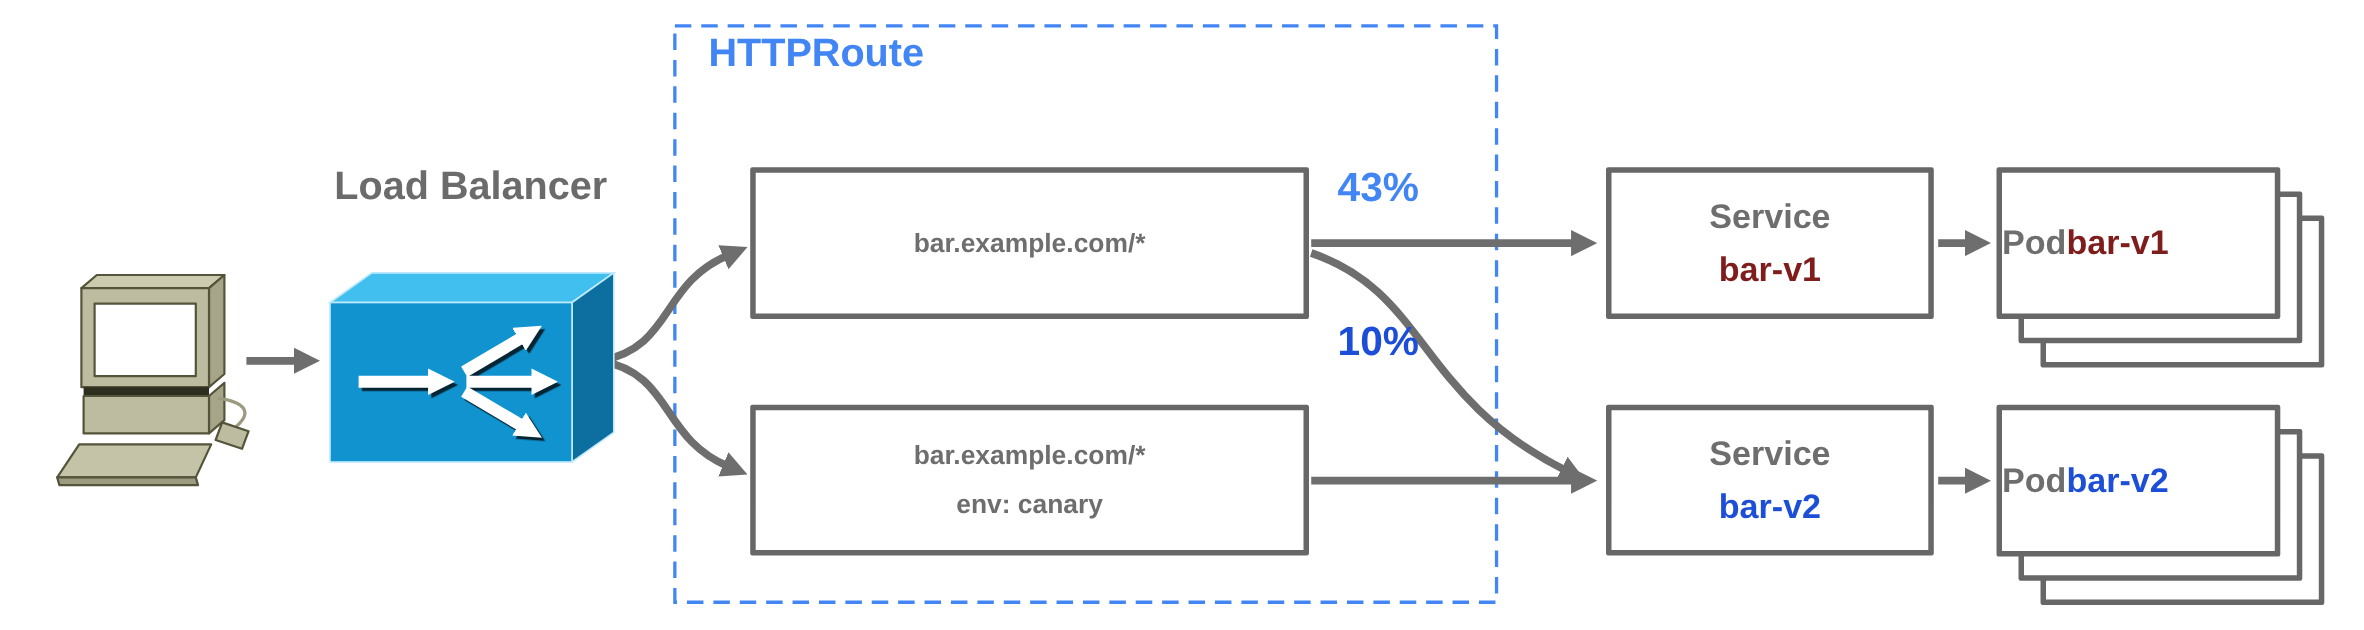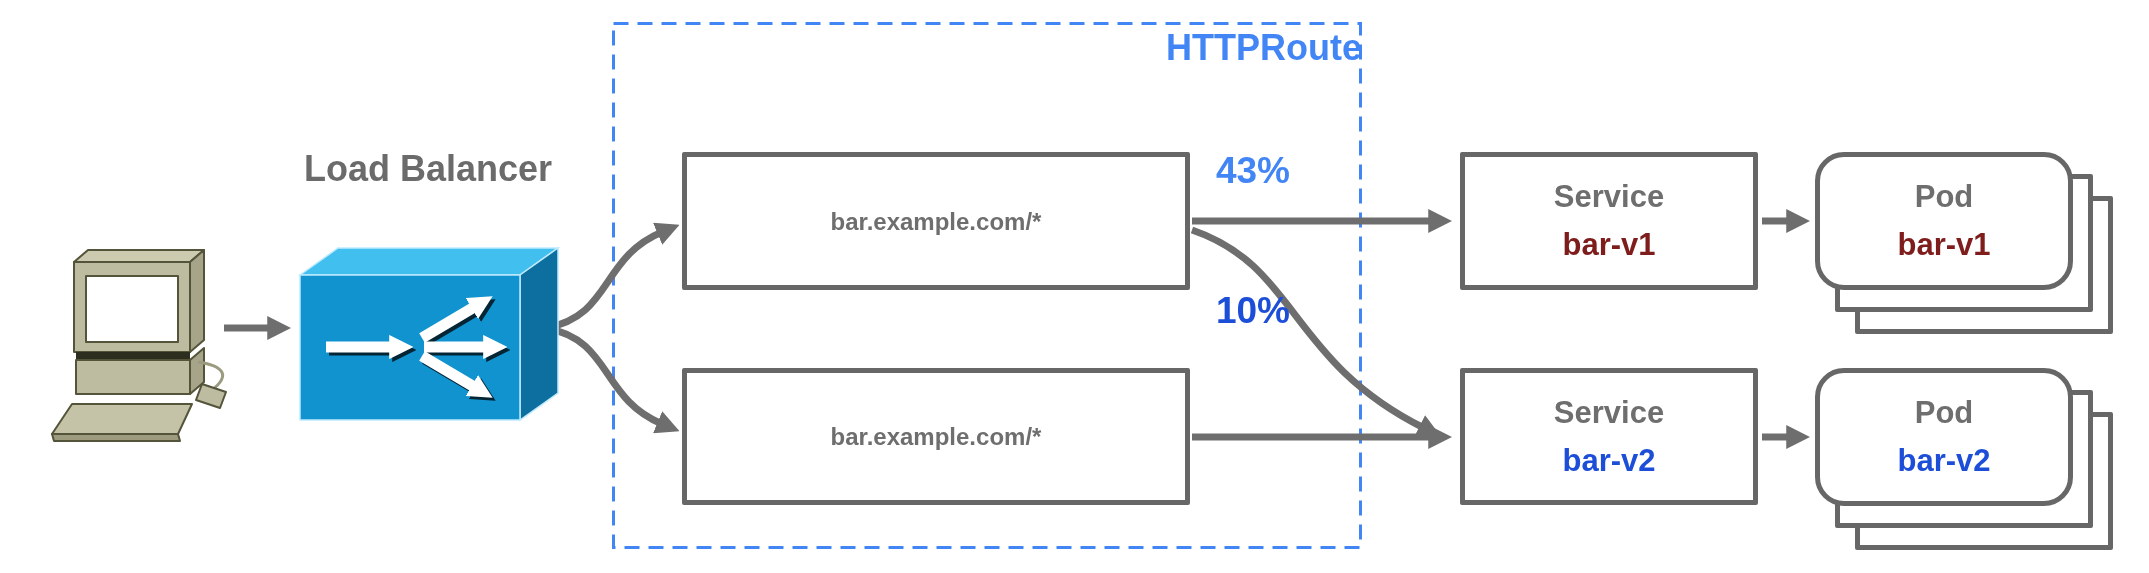--- a/index.html
+++ b/index.html
@@ -16,39 +16,39 @@
     color:#6e6e6e;font-size:24px;line-height:45px;text-align:center;z-index:3;border-radius:2px;
   }
   .svc{font-size:31px;line-height:48px;}
   .name-blue{color:#7f1d1d;}
   .name-green{color:#1d4ed8;}
   .lb-label{
     position:absolute;left:282px;top:148px;width:292px;text-align:center;
     color:#6b6b6b;font-size:36px;white-space:nowrap;z-index:3;
   }
   .group-title{
-    position:absolute;left:612px;top:24px;width:750px;text-align:right;
+    position:absolute;left:644px;top:24px;width:750px;text-align:left;
     color:#4285f4;font-size:36px;line-height:47px;z-index:3;
   }
   .group-title span{display:block;}
   .weight{
     position:absolute;width:118px;text-align:center;font-size:37px;z-index:4;
   }
   .weight-90{left:1194px;top:150px;color:#4285f4;}
   .weight-10{left:1194px;top:290px;color:#1d4ed8;}
   .pod-stack{position:absolute;width:300px;height:184px;z-index:3;}
   .pod-layer{
     position:absolute;width:258px;height:138px;background:#fff;
     border:5px solid #676767;box-sizing:border-box;border-radius:2px;
   }
   .pod-layer.back{left:40px;top:44px;}
   .pod-layer.mid{left:20px;top:22px;}
   .pod-layer.main{
-    left:0;top:0;display:flex;flex-direction:column;align-items:center;justify-content:center;
-    color:#6e6e6e;font-size:31px;line-height:48px;text-align:center;border-radius:29px;
+    left:0;top:0;display:flex;flex-direction:row;align-items:center;
+    color:#6e6e6e;font-size:31px;line-height:48px;text-align:center;
   }
   .lb-arrows{filter:drop-shadow(3px 3px 0 rgba(0,0,0,0.75));}
 </style>
 </head>
 <body>
 
 <div class="canvas">
 
   <svg class="overlay" width="2149" height="573" viewBox="0 0 2149 573">
     <defs>
@@ -114,20 +114,21 @@
   <div class="group-title">
     <span>HTTPRoute</span>
   </div>
 
   <div class="node" style="left:682px;top:152px;width:508px;height:138px;">
     <span>bar.example.com/*</span>
   </div>
 
   <div class="node" style="left:682px;top:368px;width:508px;height:137px;line-height:44px;">
     <span>bar.example.com/*</span>
+    <span>env: canary</span>
   </div>
 
   <div class="weight weight-90">43%</div>
   <div class="weight weight-10">10%</div>
 
   <div class="node svc" style="left:1460px;top:152px;width:298px;height:138px;">
     <span>Service</span>
     <span class="name-blue">bar-v1</span>
   </div>
 

